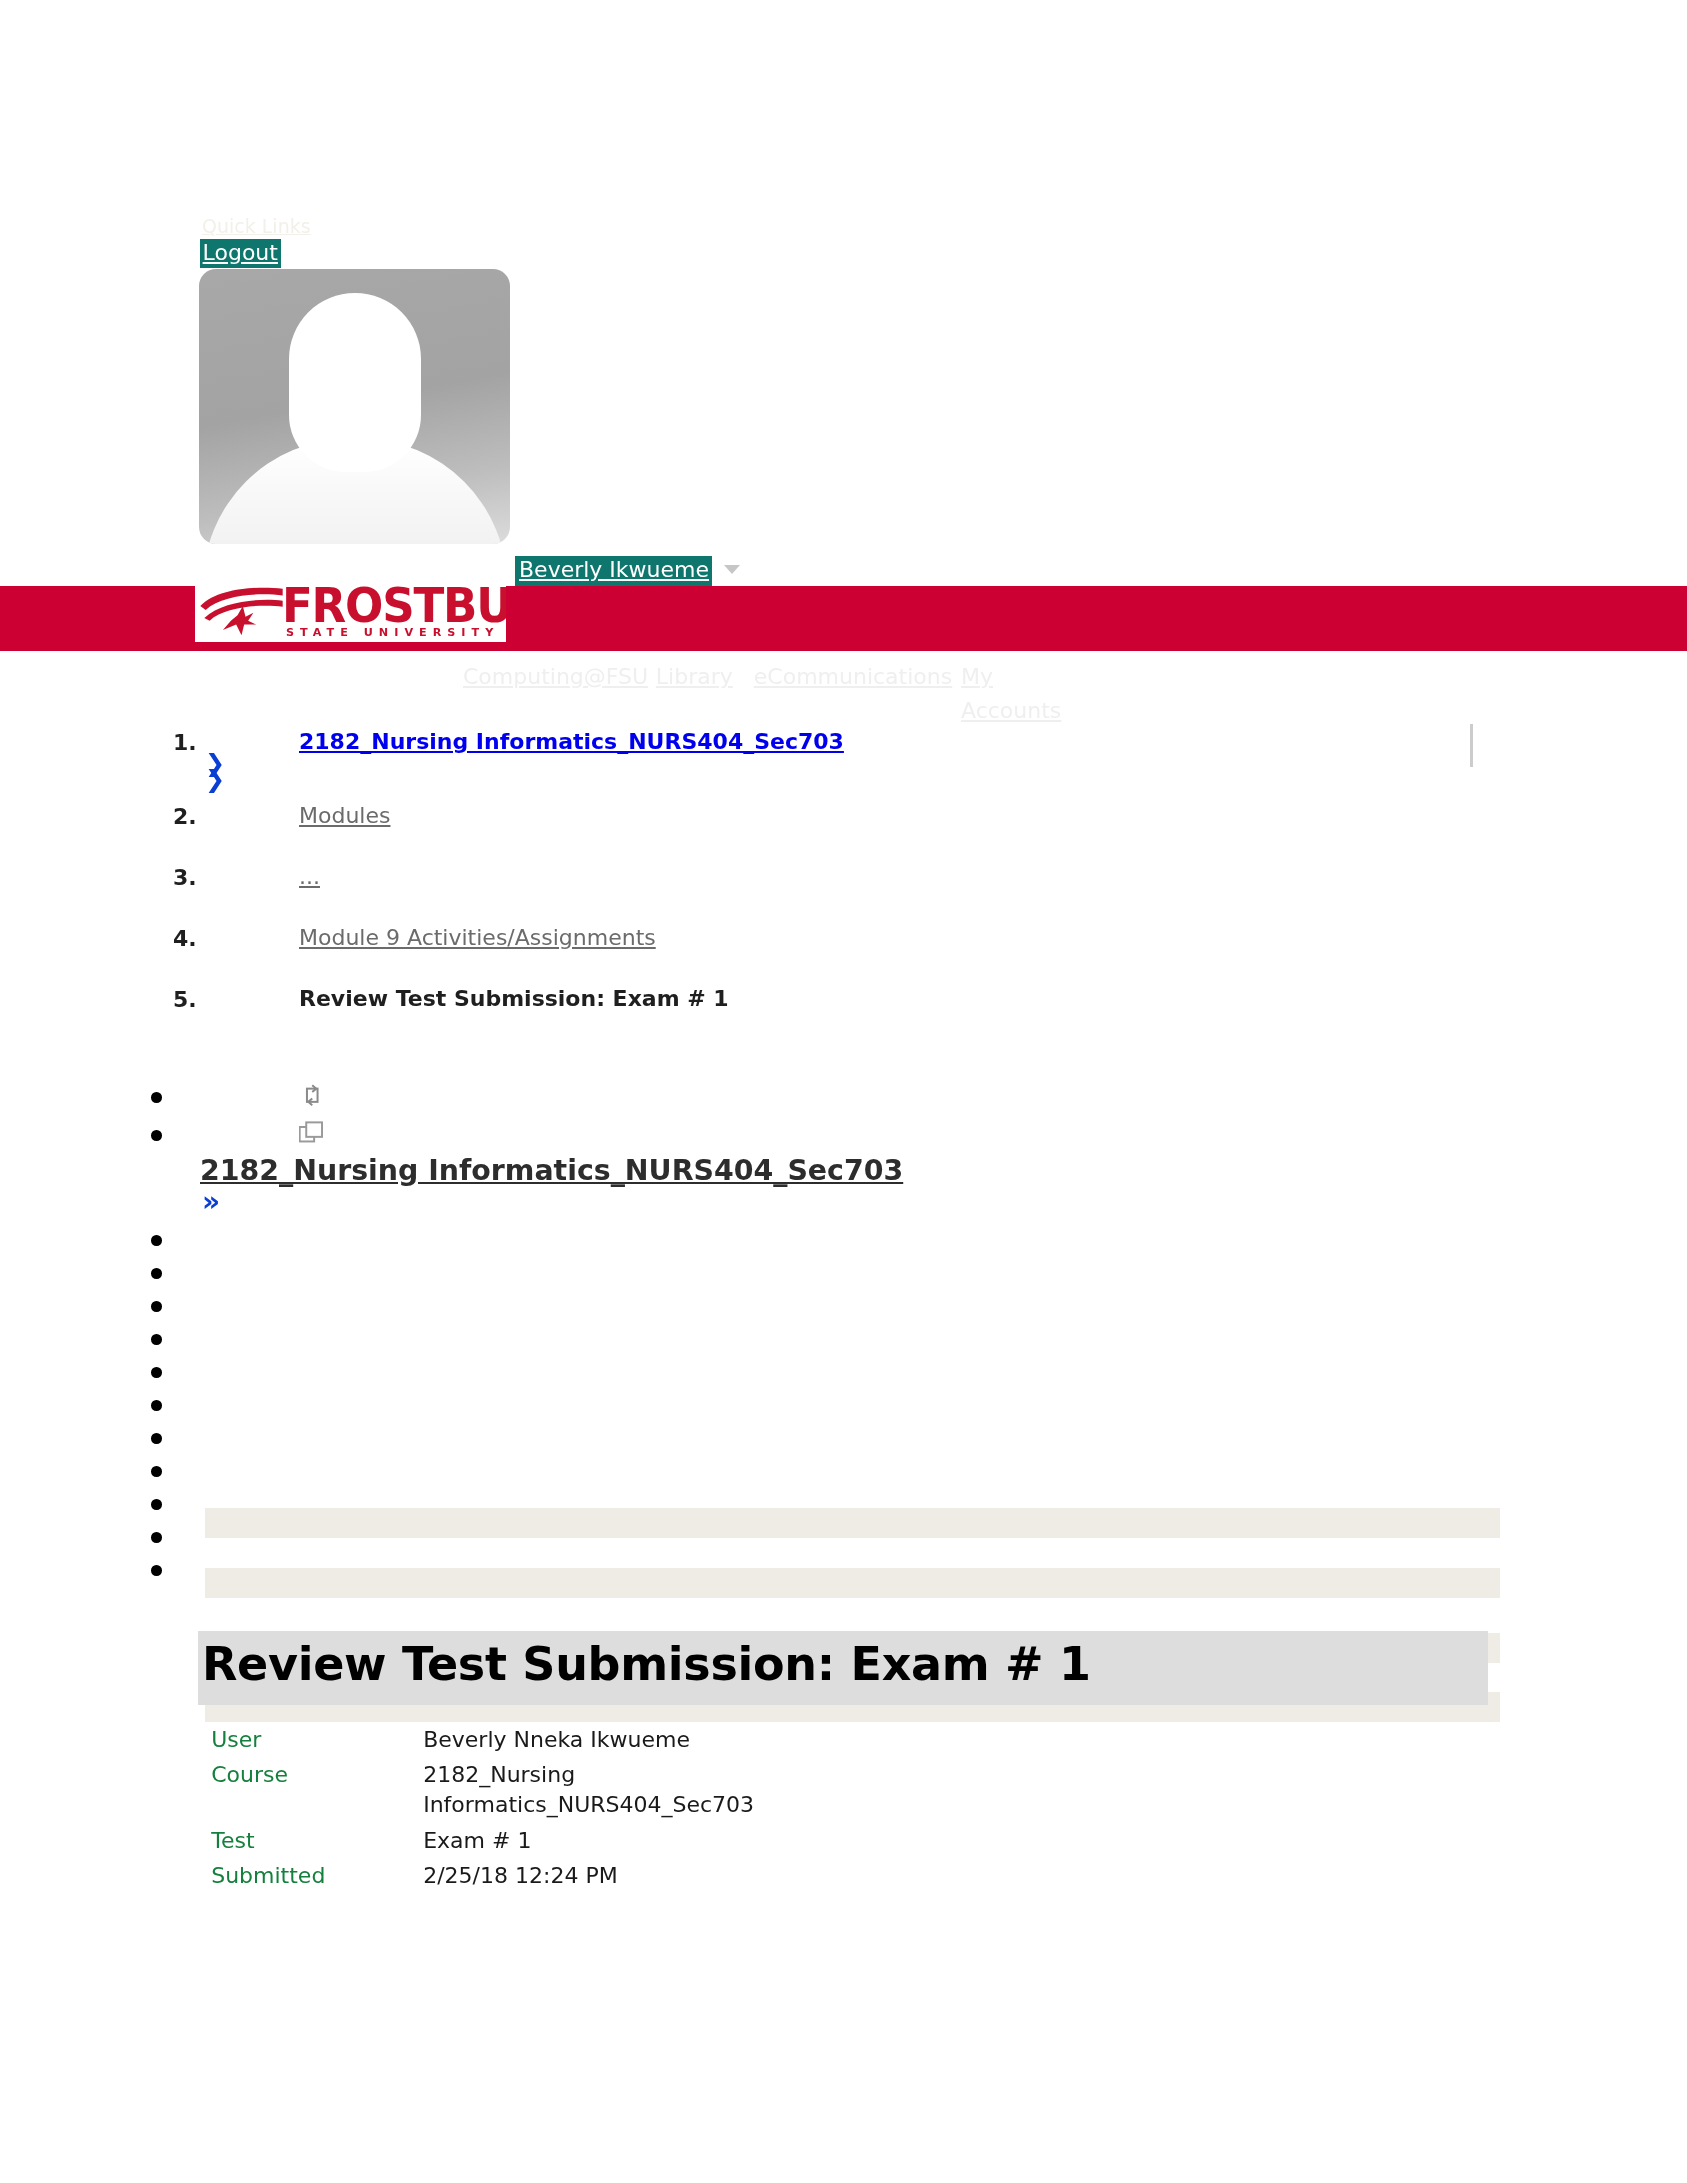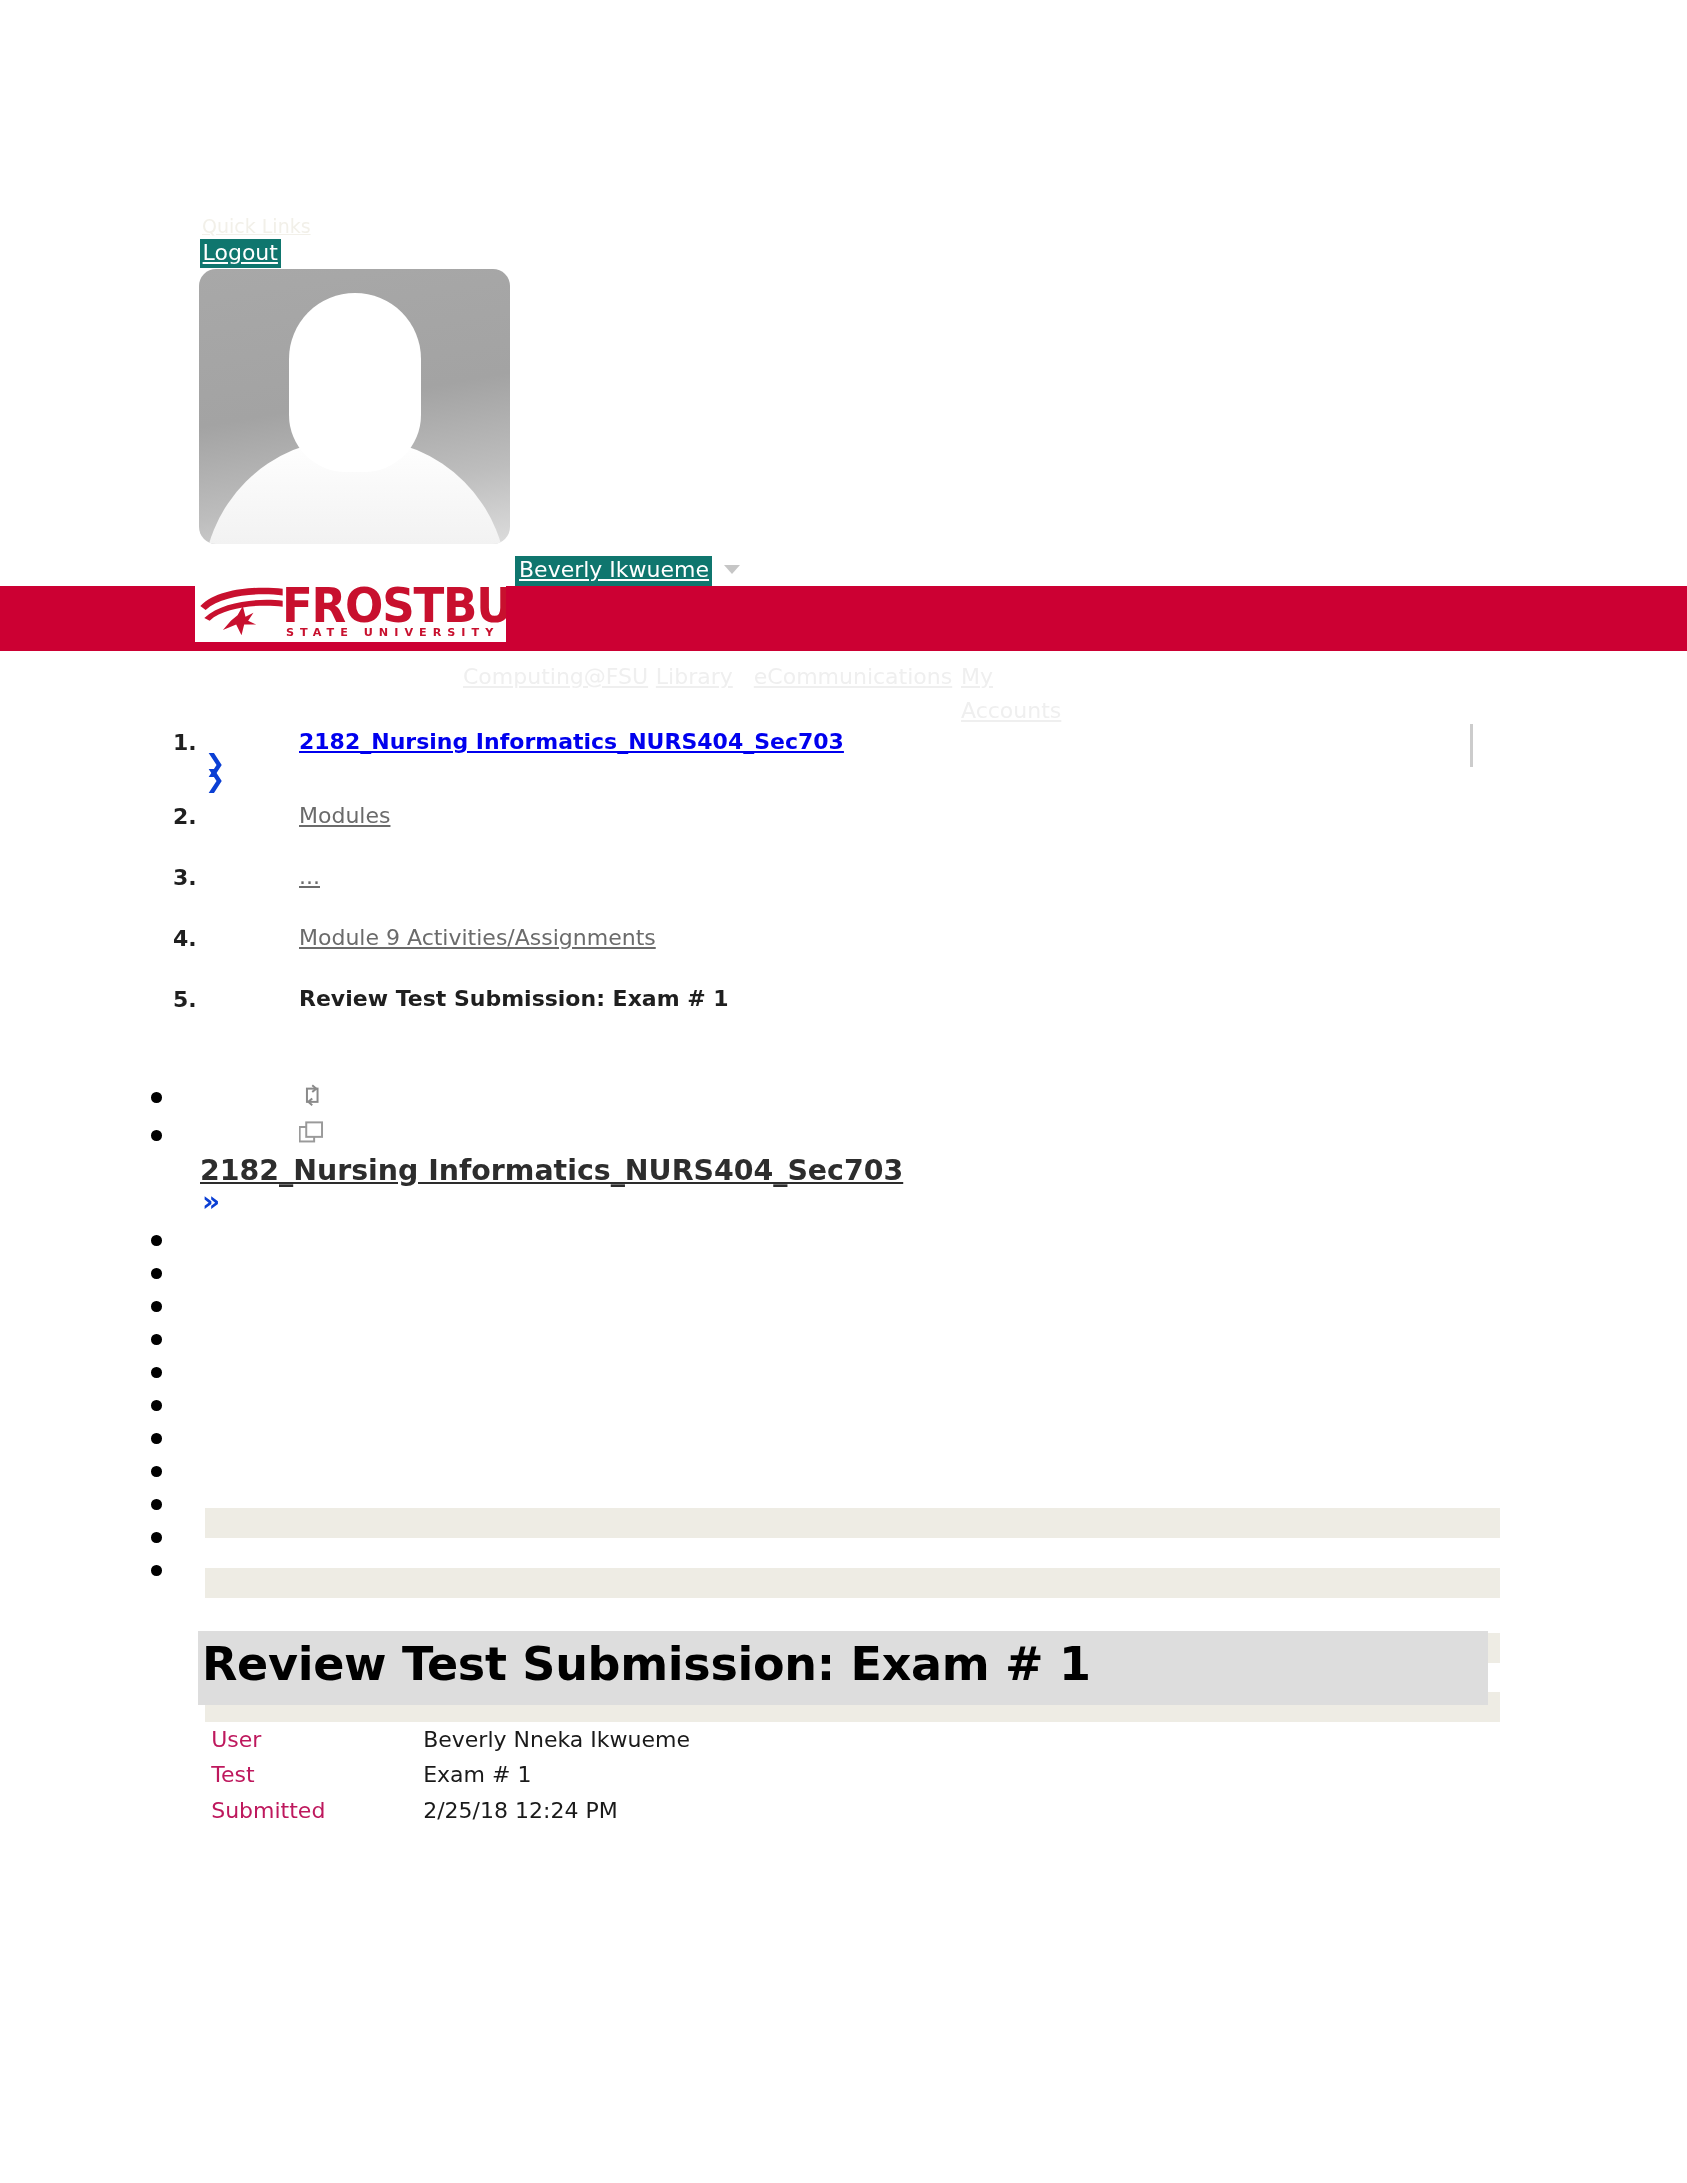--- a/index.html
+++ b/index.html
@@ -299,21 +299,21 @@
     top: 1725px;
     border-collapse: collapse;
   }
   #attempt-table td {
     padding: 0 0 5.3px 0;
     vertical-align: top;
     font-size: 22px;
     line-height: 30px;
   }
   #attempt-table td.lbl {
-    color: #be185d;
+    color: #15803d;
     width: 212px;
     padding-left: 13.2px;
   }
   #attempt-table td.val {
     color: #1a1a1a;
     width: 450px;
   }
   #attempt-table td.val .wrap {
     display: block;
     max-width: 410px;
@@ -423,20 +423,26 @@
   <h1>Review Test Submission: Exam # 1</h1>
 </div>
 
 <table id="attempt-table">
   <tbody>
     <tr>
       <td class="lbl">User</td>
       <td class="val">Beverly Nneka Ikwueme</td>
     </tr>
     <tr>
+      <td class="lbl">Course</td>
+      <td class="val">
+        <span class="wrap">2182_Nursing Informatics_NURS404_Sec703</span>
+      </td>
+    </tr>
+    <tr>
       <td class="lbl">Test</td>
       <td class="val">Exam # 1</td>
     </tr>
     <tr>
       <td class="lbl">Submitted</td>
       <td class="val">2/25/18 12:24 PM</td>
     </tr>
   </tbody>
 </table>
 

